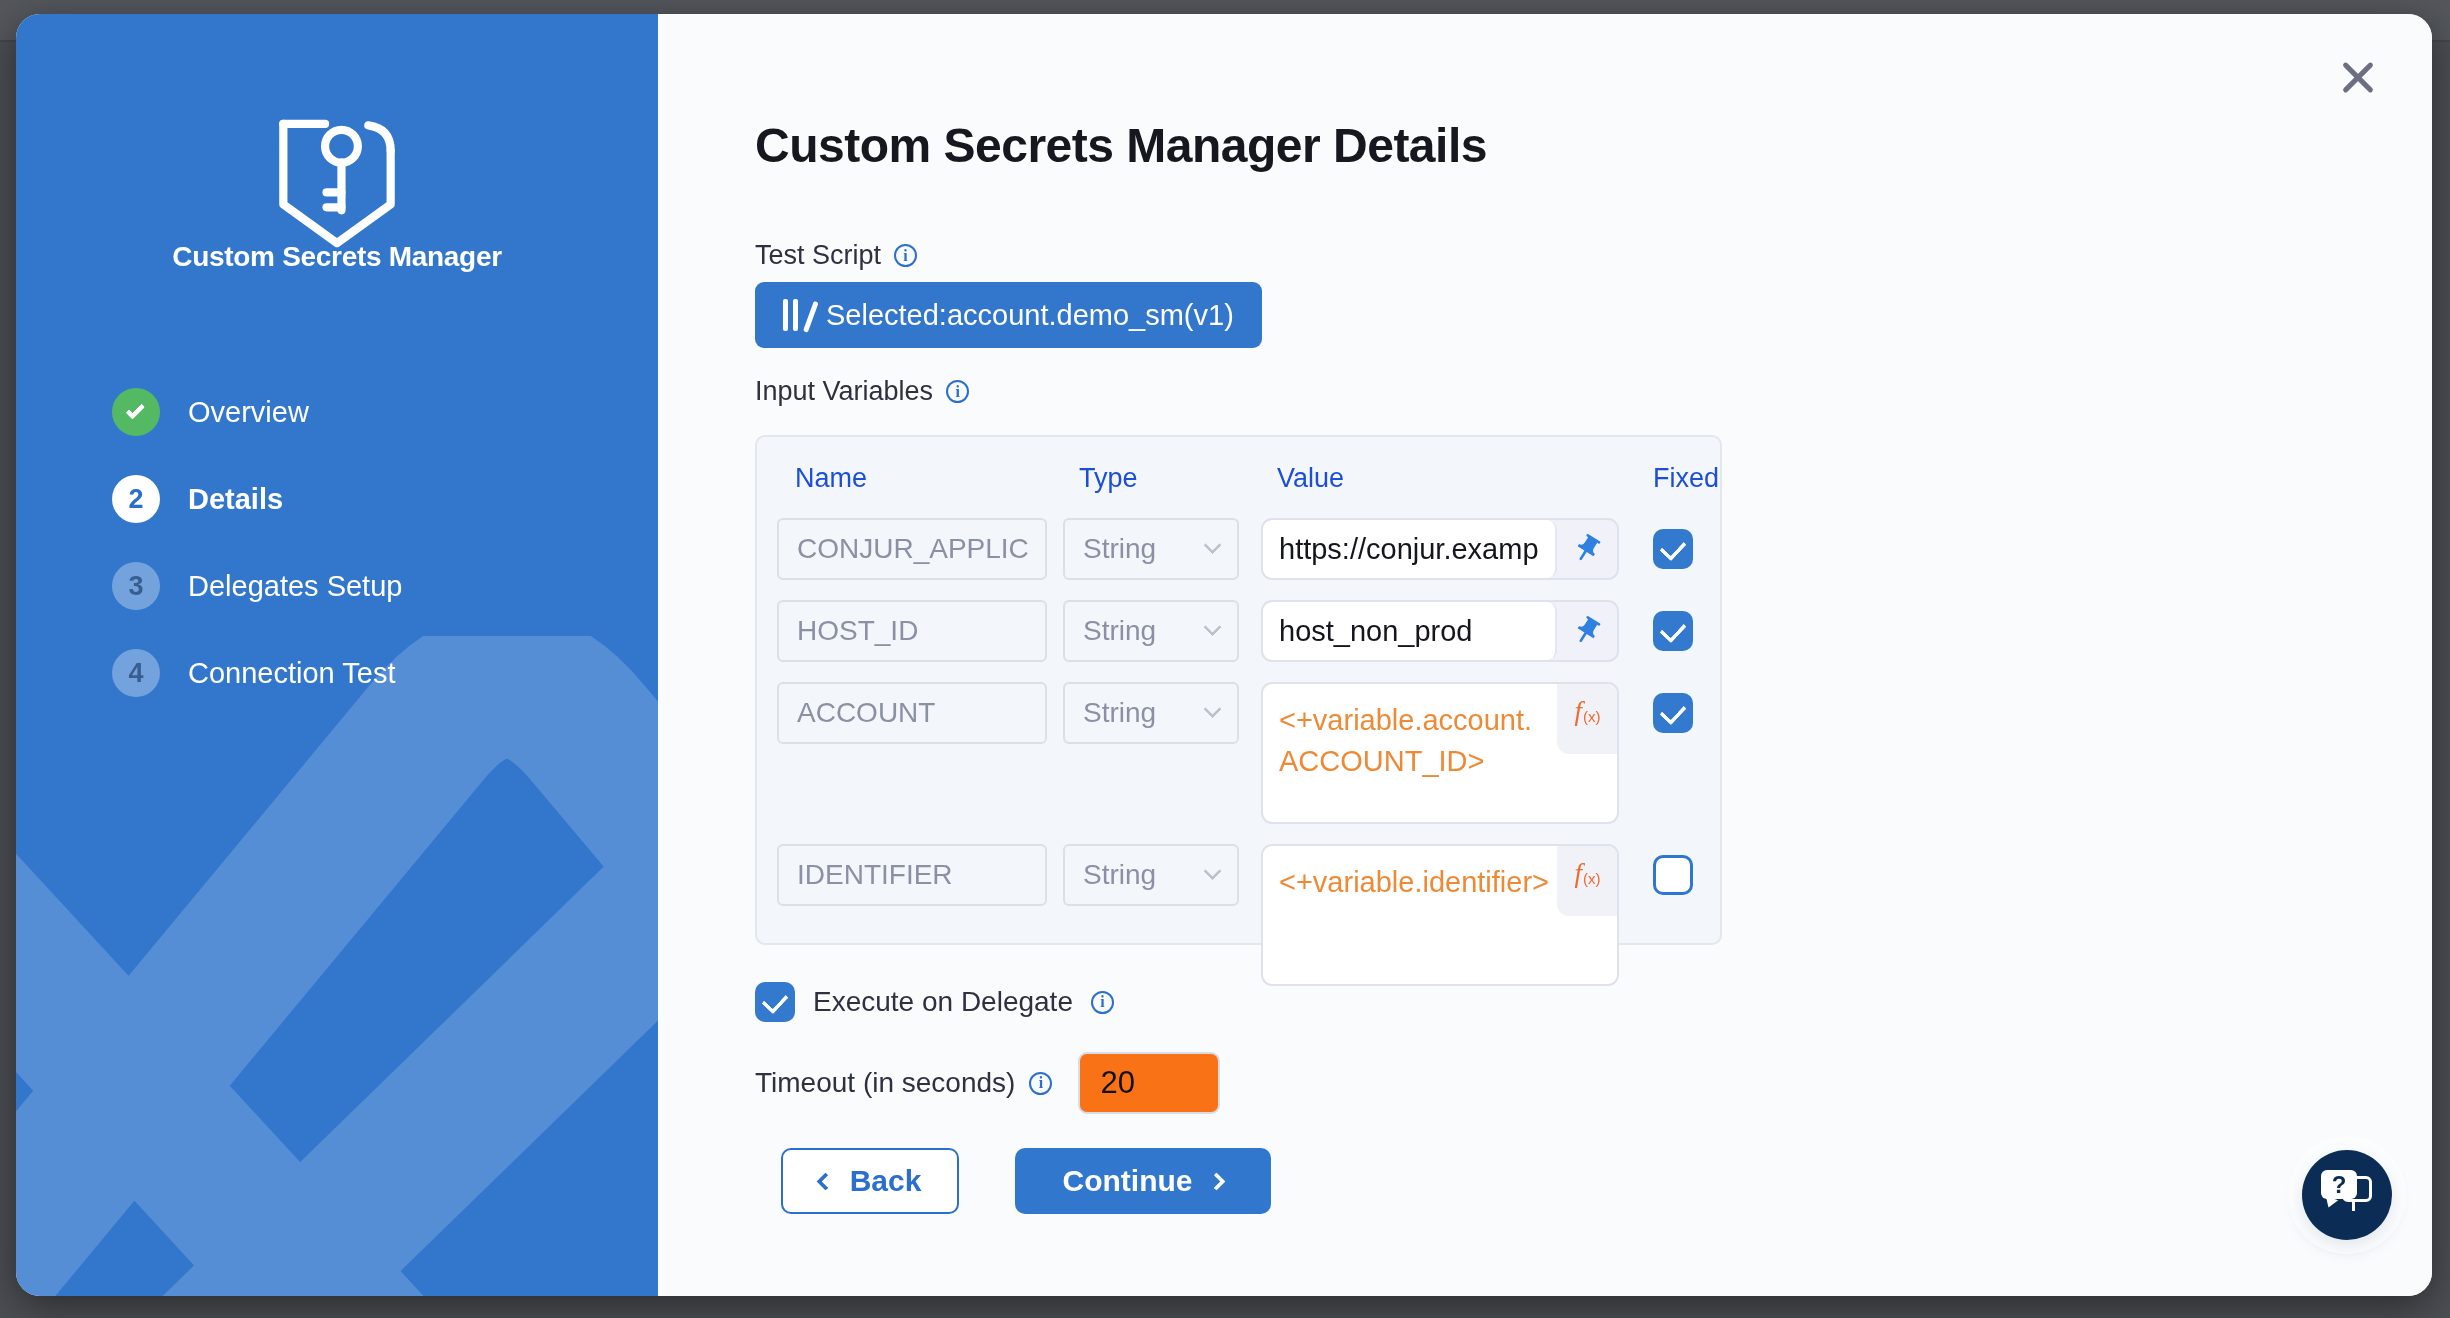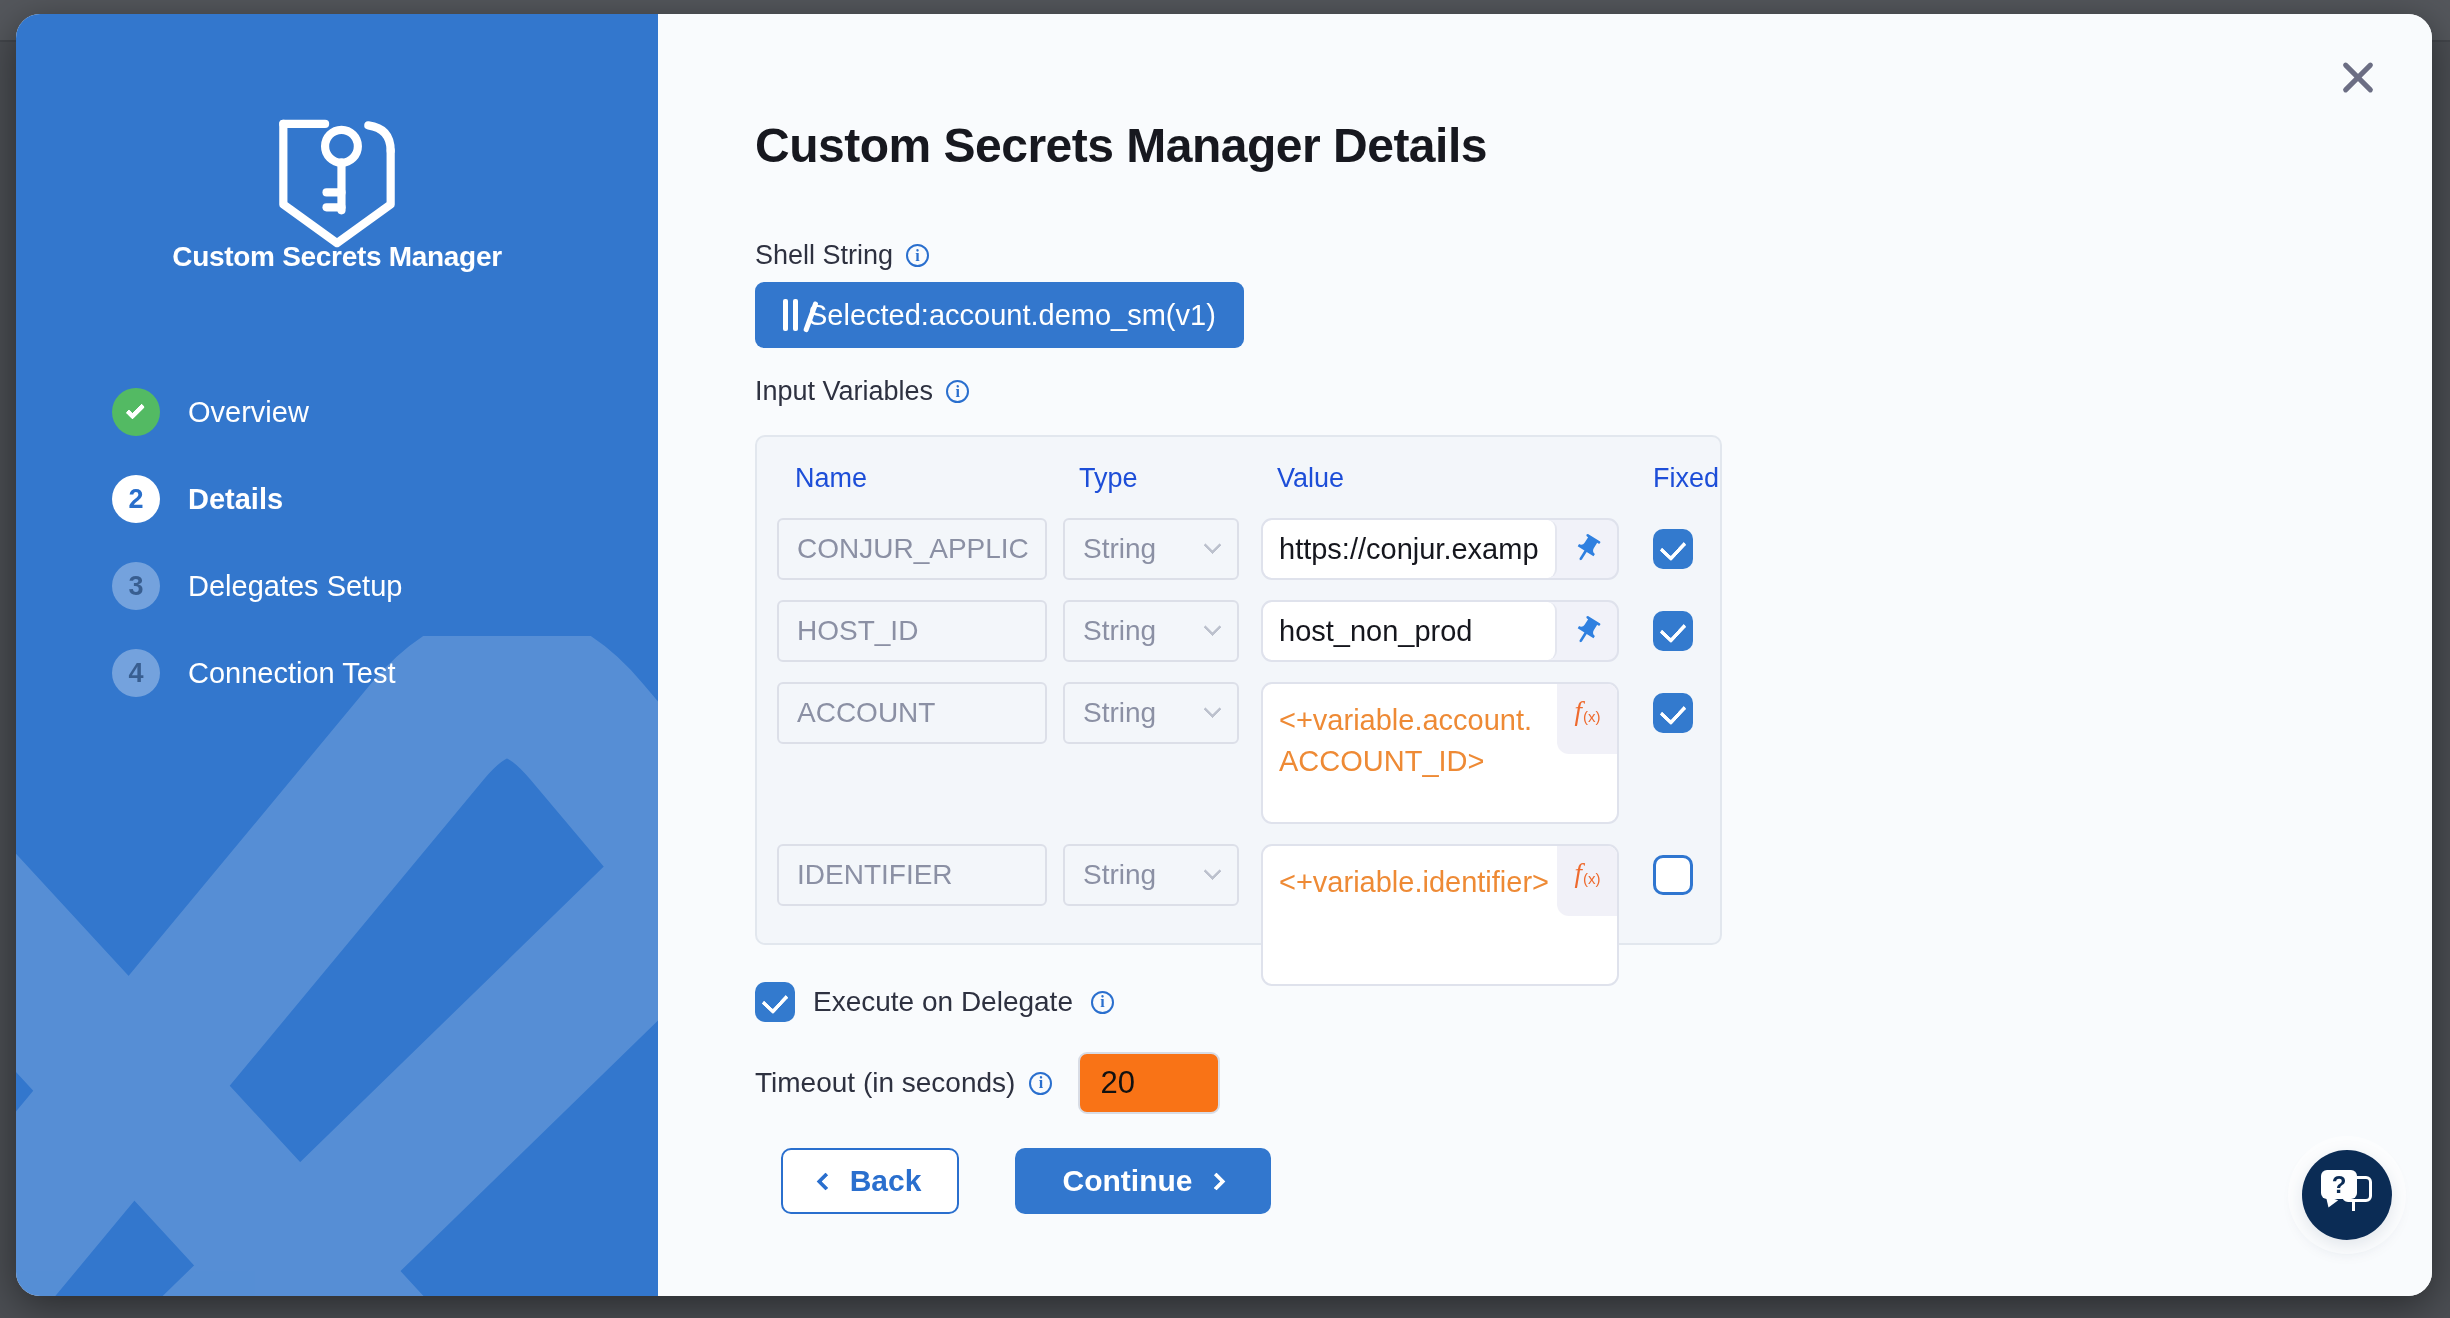--- a/index.html
+++ b/index.html
@@ -50,21 +50,21 @@
   .fl-vars    { top:362px; }
 
   .info { display:inline-block; width:23px; height:23px; border:2.5px solid #2a6fce; border-radius:50%;
           position:relative; flex-shrink:0; }
   .info::after { content:"i"; position:absolute; left:0; top:0; width:100%; height:100%;
                  display:flex; align-items:center; justify-content:center;
                  color:#2a6fce; font-size:16px; font-weight:700; font-family:"Liberation Serif", serif; }
 
   .script-btn { position:absolute; left:97px; top:268px; height:66px; padding:13px 28px;
                 background:#3377cd; border:none; border-radius:9px; cursor:pointer;
-                display:flex; align-items:center; color:#fff; font-size:29px;
+                display:flex; align-items:center; gap:18px; color:#fff; font-size:29px;
                 font-family:"Liberation Sans", sans-serif; }
   .lib-icon { display:flex; align-items:flex-end; gap:5px; height:32px; }
   .lib-icon i { display:block; width:5px; height:32px; background:#fff; border-radius:2px; }
   .lib-icon i.slant { transform:rotate(20deg); transform-origin:bottom left; }
 
   
   .vartable { position:absolute; left:97px; top:421px; width:967px; height:510px;
               background:#f3f6fa; border:2px solid #e2e7ee; border-radius:10px;
               padding:26px 0 0 20px; }
   .thead { display:flex; color:#1d4ed8; font-size:27px; margin-bottom:24px; }
@@ -192,21 +192,21 @@
       </ul>
     </aside>
 
     <main class="content">
 
       <div class="close"></div>
 
       <h2 class="page-title">Custom Secrets Manager Details</h2>
 
       <div class="field-label fl-shell">
-        <span>Shell String</span>
+        <span>Test Script</span>
         <span class="info"></span>
       </div>
 
       <button class="script-btn">
         <span class="lib-icon">
             <i></i>
             <i></i>
             <i class="slant"></i>
           </span>
         <span>Selected:account.demo_sm(v1)</span>

